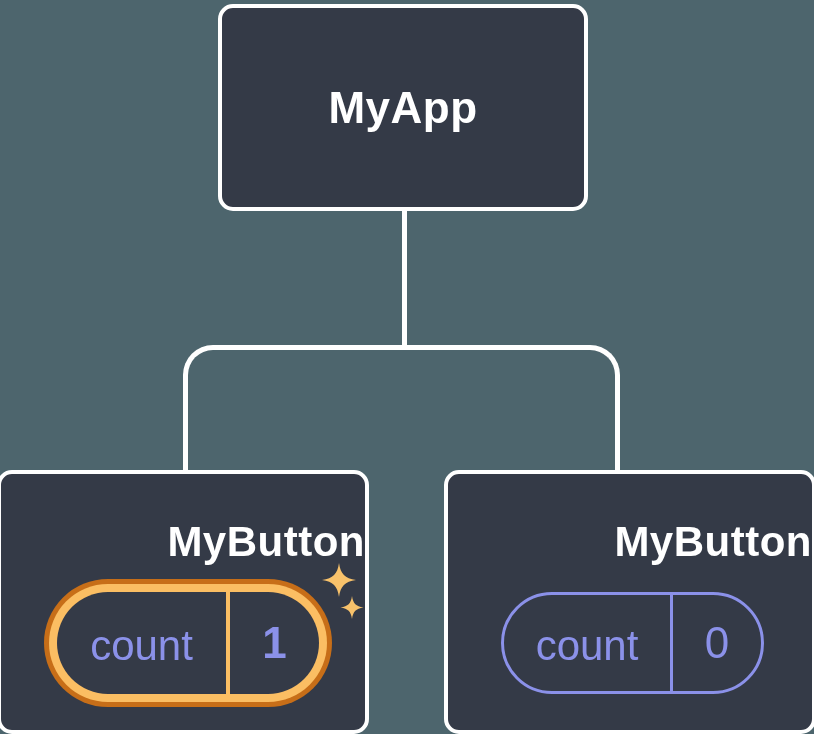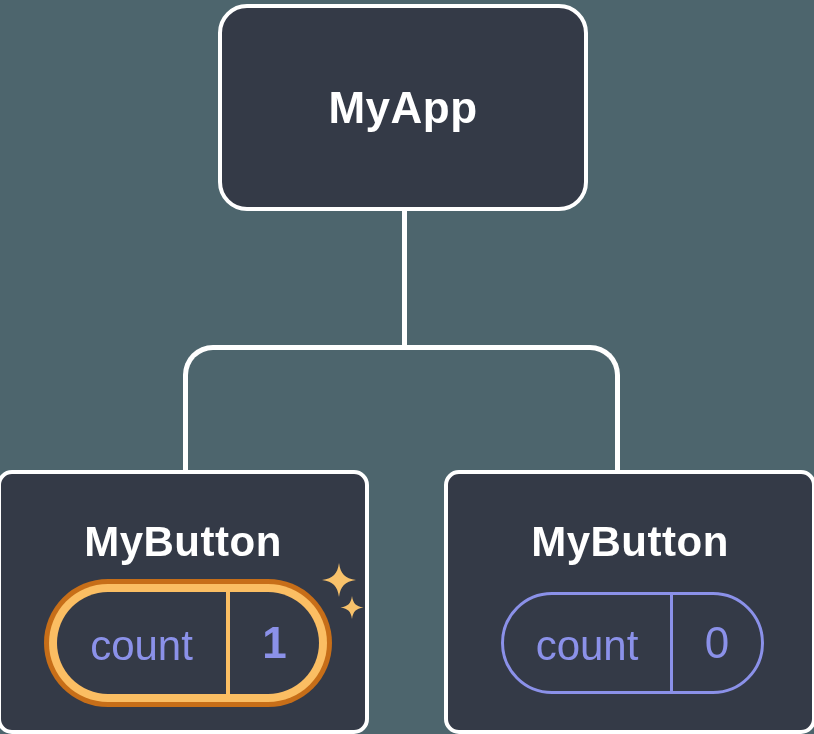--- a/index.html
+++ b/index.html
@@ -30,37 +30,37 @@
   
   .node {
     position: absolute;
     background: var(--node-fill);
     border: 4px solid var(--node-border);
     border-radius: 15px;
   }
   .node-root {
     left: 218px; top: 4px;
     width: 370px; height: 207px;
-    display: flex; align-items: center; justify-content: center; border-radius: 29px;
+    display: flex; align-items: center; justify-content: center;
   }
   .node-root .node-label {
     font-size: 44px; font-weight: 600;
     color: var(--label-text);
     letter-spacing: 0.5px;
   }
   .node-child {
     top: 470px;
     width: 372px; height: 264px;
   }
   .node-child-left  { left: -3px;  }
   .node-child-right { left: 444px; }
   .node-child .node-label {
     position: absolute;
     left: 0; top: 44px; width: 100%;
-    text-align: center;
+    text-align: right;
     font-size: 42px; font-weight: 600;
     color: var(--label-text);
     letter-spacing: 0.5px;
   }
 
   
   .connector-stem {
     position: absolute;
     left: 402px; top: 211px;
     width: 5px; height: 137px;

